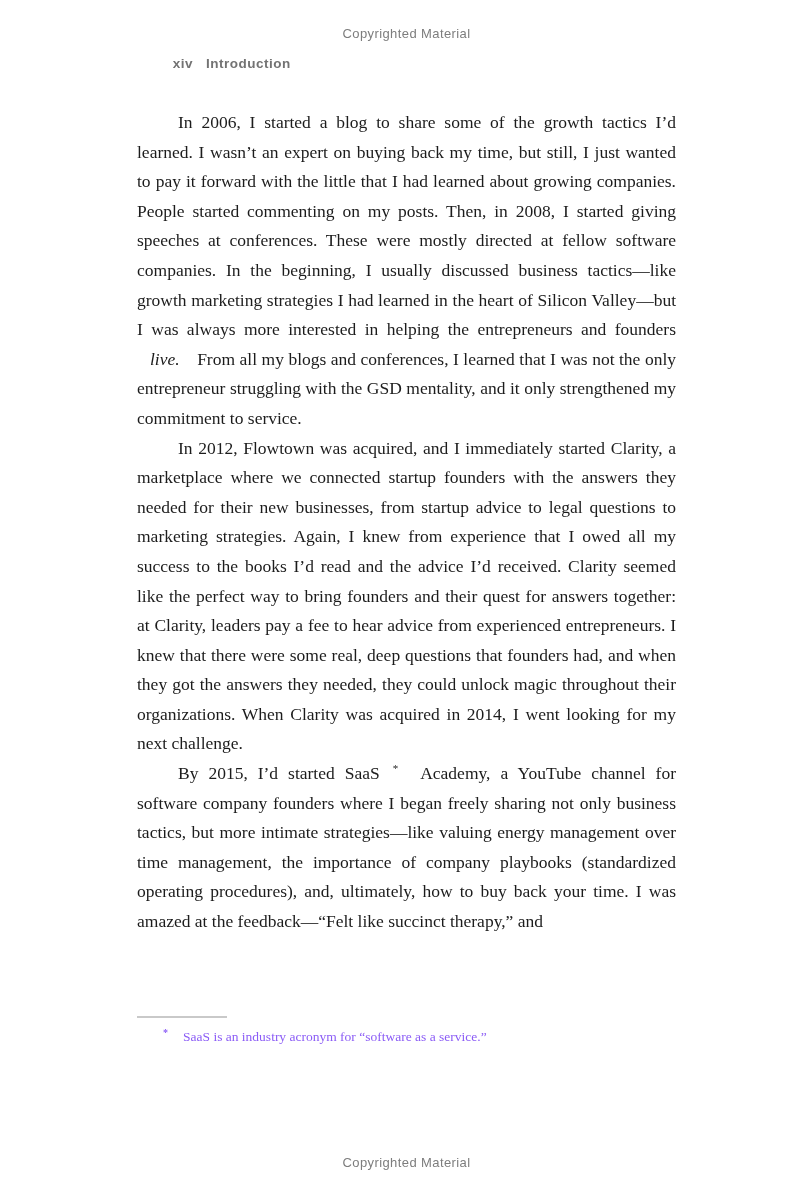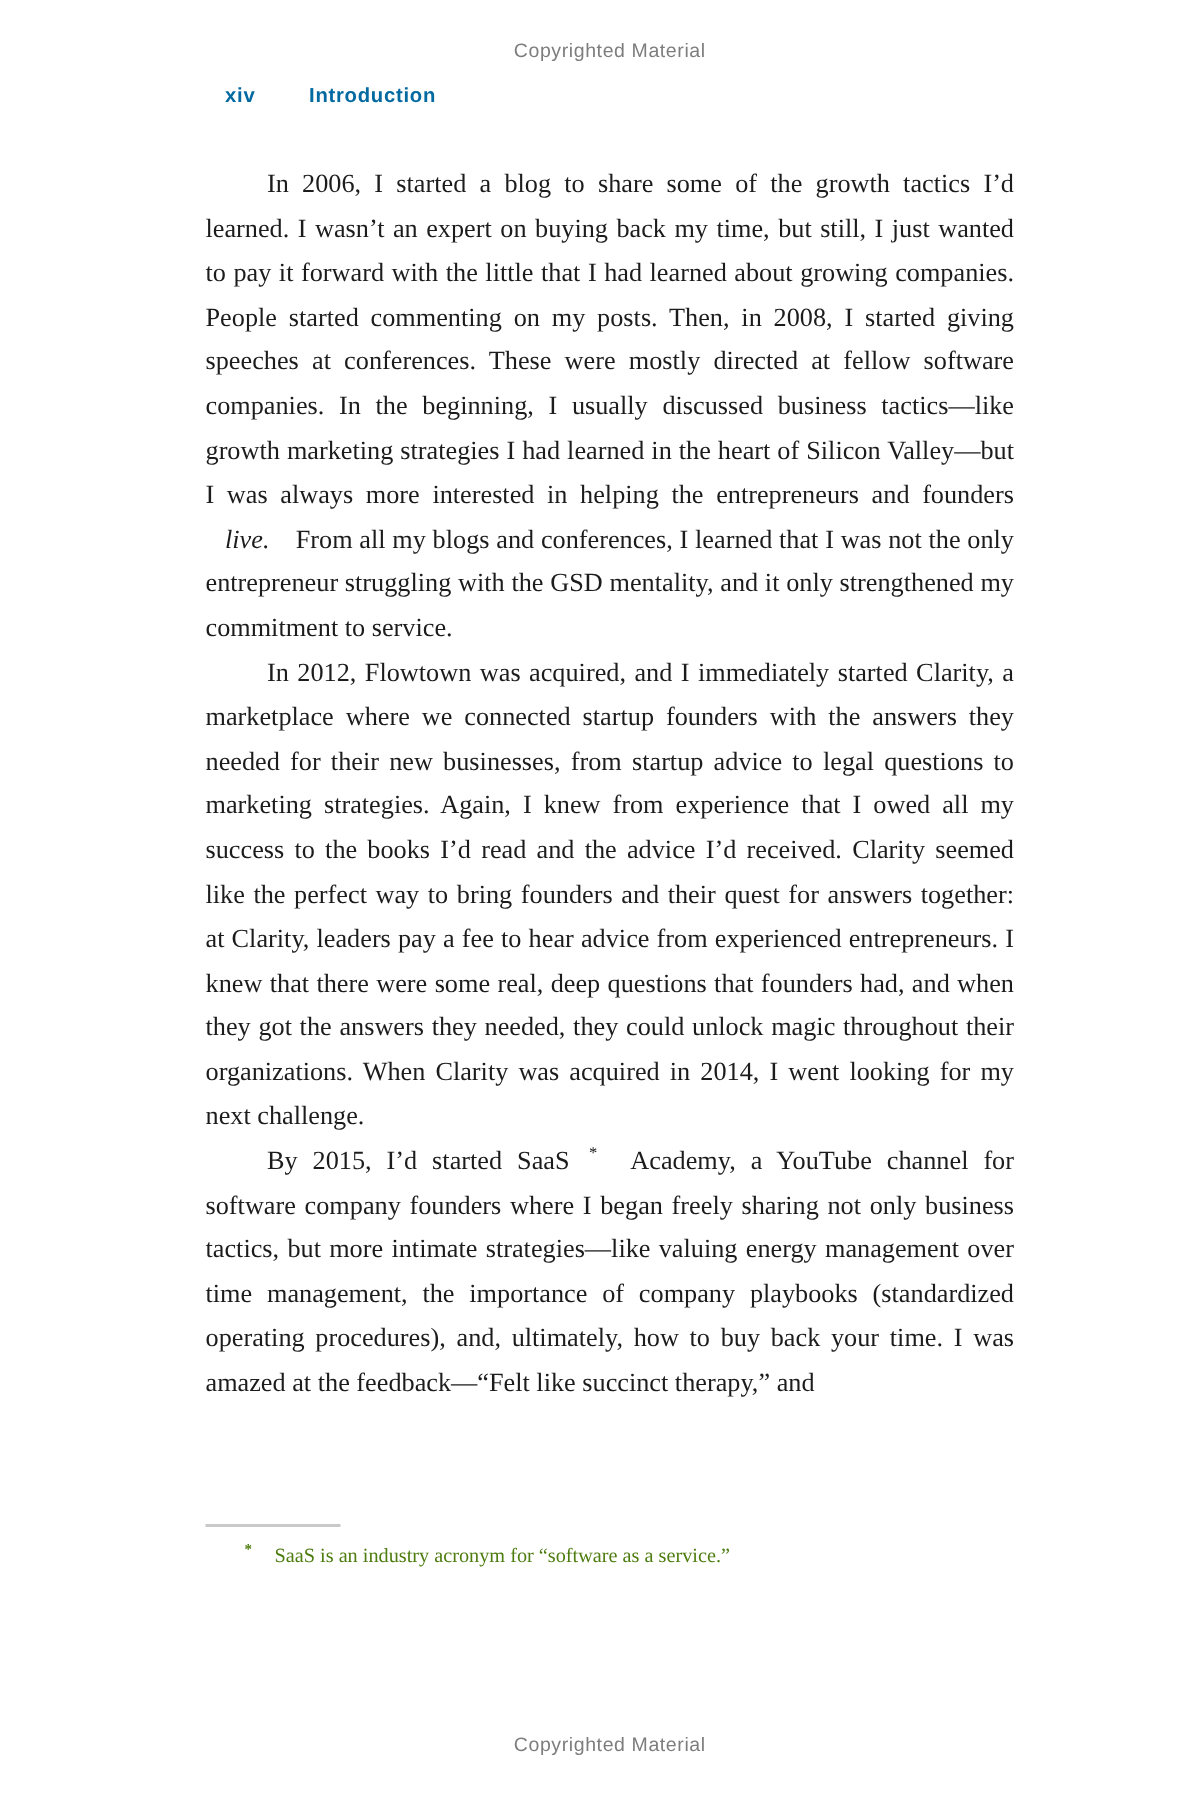--- a/index.html
+++ b/index.html
@@ -31,21 +31,22 @@
   .copyright-notice.top { top: 26px; }
   .copyright-notice.bottom { top: 1155px; }
   .running-head {
     position: absolute;
     top: 56px;
     left: 124px;
     font-family: "Liberation Sans", sans-serif;
     font-size: 13.5px;
     font-weight: 700;
     letter-spacing: 0.5px;
-    color: #0369a1;
+    color: #737373;
+    text-align: right;
   }
   .running-head .page-num {
     display: inline-block;
     width: 56px;
   }
   .body-text {
     position: absolute;
     top: 108px;
     left: 124px;
     width: 552px;
@@ -78,21 +79,21 @@
   .footnote-rule {
     width: 90px;
     height: 2px;
     background: #c9c9c9;
     margin-bottom: 9px;
   }
   .footnote {
     margin: 0;
     font-size: 13.5px;
     line-height: 19px;
-    color: #4d7c0f;
+    color: #8b5cf6;
   }
   .footnote .fn-marker {
     font-size: 10px;
     line-height: 0;
     vertical-align: super;
     font-weight: bold;
   }
   .footnote .fn-text {
     margin-left: 2px;
   }

